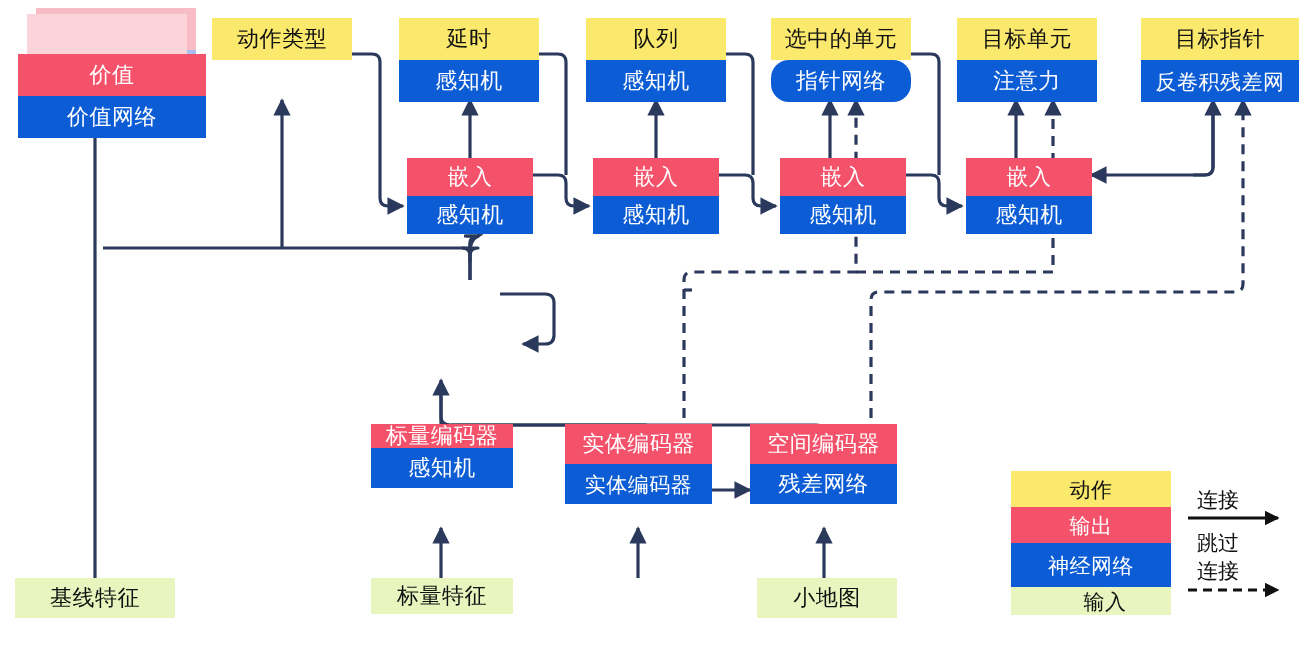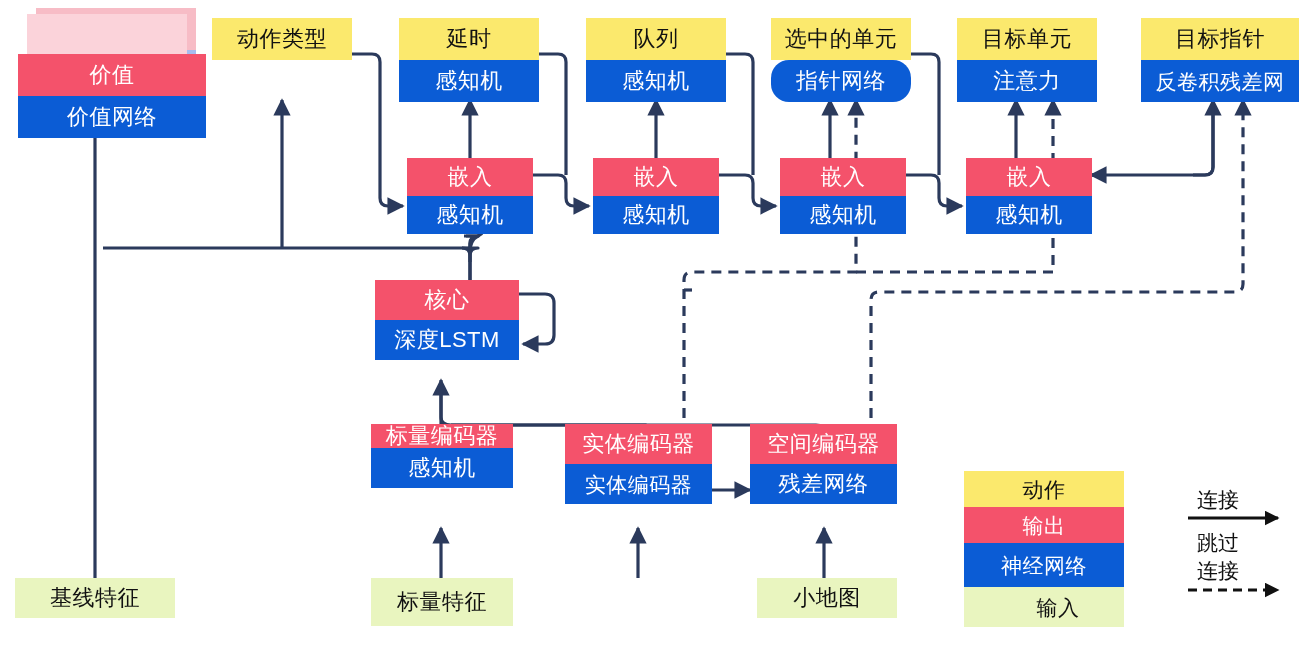--- a/index.html
+++ b/index.html
@@ -162,49 +162,45 @@
   <div class="node" style="left:780px;top:158px;width:126px;height:76px;">
     <div class="cell cell-output" style="height:38px;">嵌入</div>
     <div class="cell cell-net" style="height:38px;">感知机</div>
   </div>
 
   <div class="node" style="left:966px;top:158px;width:126px;height:76px;">
     <div class="cell cell-output" style="height:38px;">嵌入</div>
     <div class="cell cell-net" style="height:38px;">感知机</div>
   </div>
 
-  <div class="node" style="left:375px;top:280px;width:144px;height:80px;">
-    <div class="cell cell-output" style="height:40px;">核心</div>
-    <div class="cell cell-net" style="height:40px;">深度LSTM</div>
-  </div>
 
   <div class="node" style="left:371px;top:424px;width:142px;height:80px;">
     <div class="cell cell-output" style="height:24px;">标量编码器</div>
     <div class="cell cell-net" style="height:40px;">感知机</div>
   </div>
 
   <div class="node" style="left:565px;top:424px;width:147px;height:80px;">
     <div class="cell cell-output" style="height:40px;">实体编码器</div>
     <div class="cell cell-net" style="height:40px;font-size:21px;">实体编码器</div>
   </div>
 
   <div class="node cell cell-input" style="left:15px;top:578px;width:160px;height:40px;">基线特征</div>
 
   <div class="node" style="left:750px;top:424px;width:147px;height:80px;">
     <div class="cell cell-output" style="height:40px;">空间编码器</div>
     <div class="cell cell-net" style="height:40px;">残差网络</div>
   </div>
-  <div class="node cell cell-input" style="left:371px;top:578px;width:142px;height:48px;">标量特征</div>
+  <div class="node cell cell-input" style="left:371px;top:578px;width:142px;height:36px;">标量特征</div>
   <div class="node cell cell-input" style="left:757px;top:578px;width:140px;height:40px;">小地图</div>
 
-  <div class="legend" style="left:964px;top:471px;width:160px;height:144px;">
+  <div class="legend" style="left:1011px;top:471px;width:160px;height:144px;">
     <div class="cell cell-action" style="height:36px;">动作</div>
     <div class="cell cell-output" style="height:36px;">输出</div>
     <div class="cell cell-net" style="height:44px;">神经网络</div>
-    <div class="cell cell-input" style="height:40px;padding-left:28px;">输入</div>
+    <div class="cell cell-input" style="height:28px;padding-left:28px;">输入</div>
   </div>
 
   <div class="legend-label" style="left:1197px;top:486px;">连接</div>
   <div class="legend-label" style="left:1197px;top:529px;">跳过</div>
   <div class="legend-label" style="left:1197px;top:557px;">连接</div>
 
   <svg class="wires" viewBox="0 0 1301 662" xmlns="http://www.w3.org/2000/svg">
     <g fill="none" stroke="#111111" stroke-width="3">
       <path d="M 1188 518 L 1278 518" marker-end="url(#ah2)"></path>
       <path d="M 1188 590 L 1278 590" stroke-dasharray="9 6" marker-end="url(#ah2)"></path>

